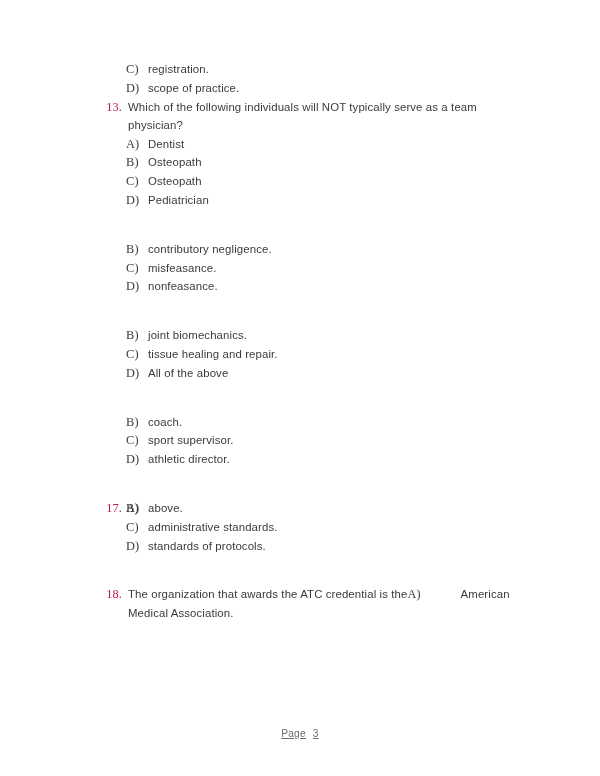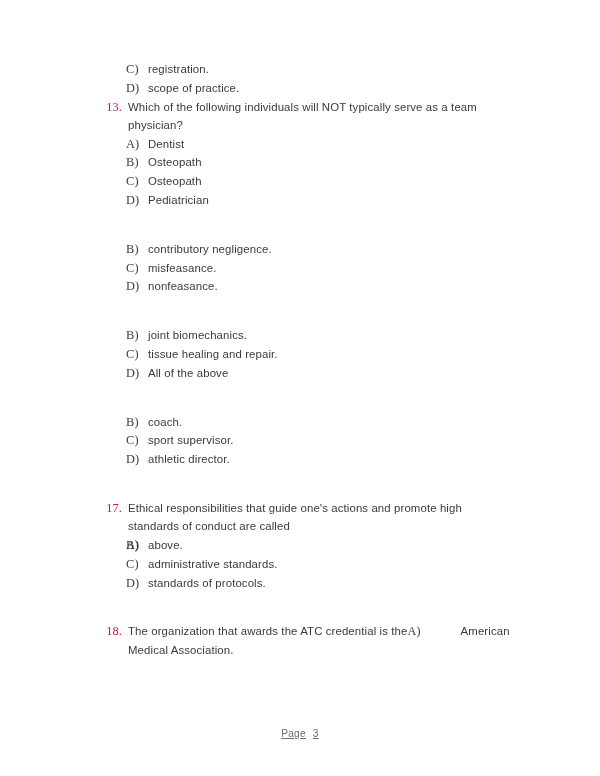--- a/index.html
+++ b/index.html
@@ -206,21 +206,20 @@
         <span class="opt-letter">D)</span>
         <span>athletic director.</span>
       </div>
     </div>
 
     <div class="q-gap"></div>
 
     <div class="q-block">
       <div class="q-stem">
         <span class="q-num">17.</span>
-        <span>Ethical responsibilities that guide one's actions and promote high standards of conduct are called</span>
       </div>
       <div class="opt">
         <span class="opt-letter">A)</span>
       </div>
       <div class="opt">
         <span class="opt-letter">B)</span>
         <span>above.</span>
       </div>
       <div class="opt">
         <span class="opt-letter">C)</span>

